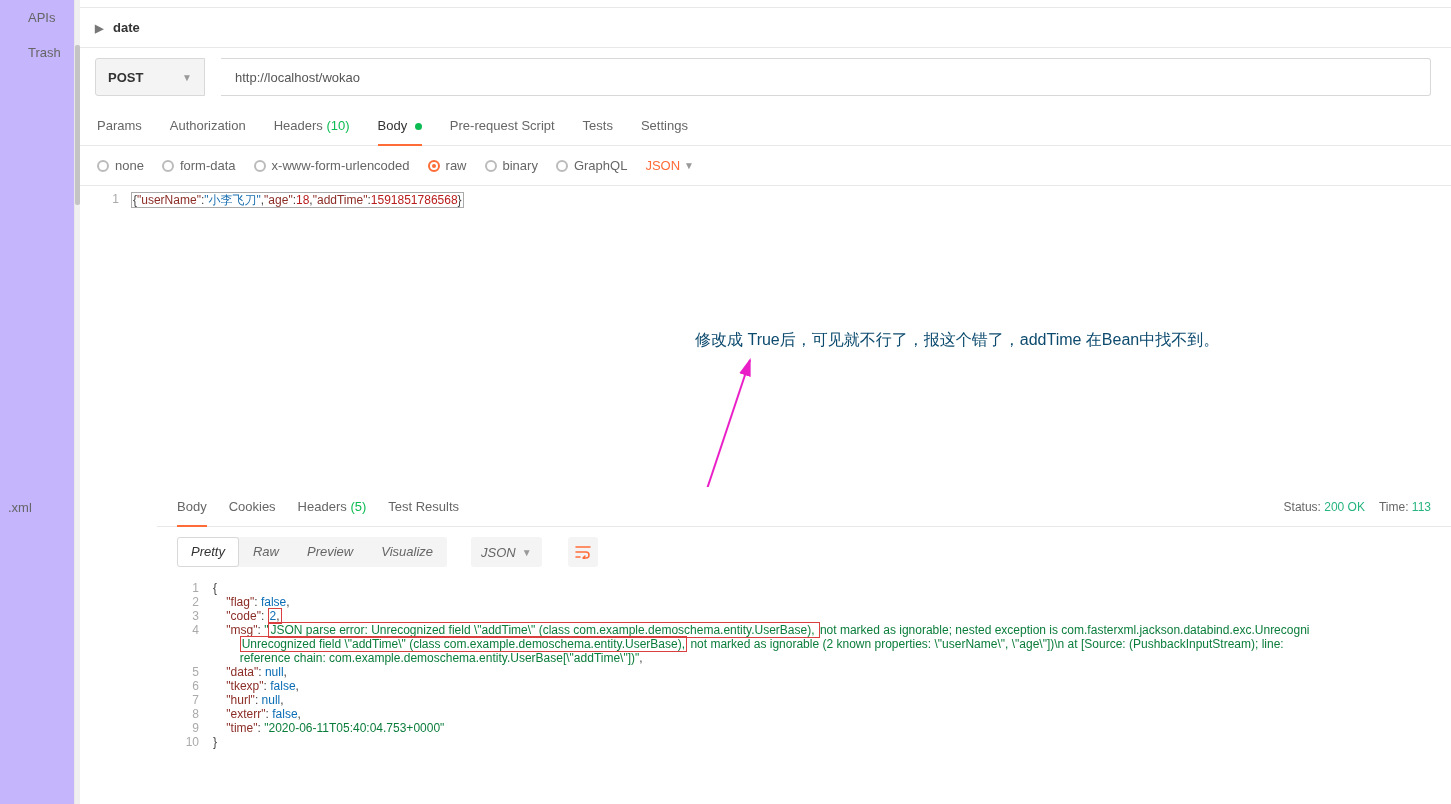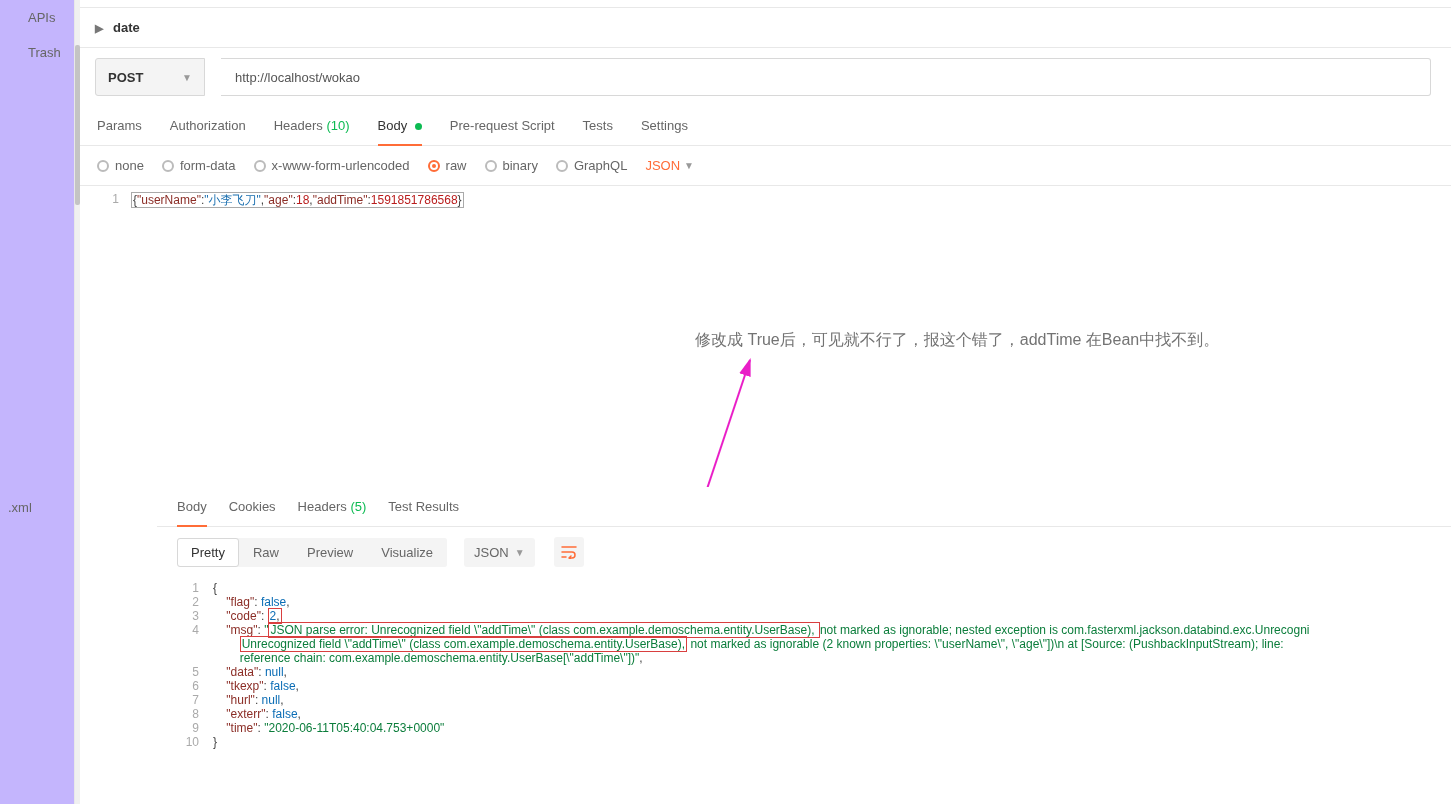--- a/index.html
+++ b/index.html
@@ -32,30 +32,30 @@
 .chev-down { font-size:10px; color:#999; }
 .editor { padding: 6px 22px; }
 .editor-line { display:flex; font-family: Menlo, Consolas, monospace; font-size:12px; }
 .ln { width: 22px; text-align:right; color:#aaa; margin-right: 12px; user-select:none; }
 .code { }
 .code .brace { color:#444; }
 .code .key { color:#8b2d26; }
 .code .num { color:#b91c1c; }
 .code .name-val { color:#1a6fb0; }
 .sel-border { border:1px solid #aaa; padding:0 1px; }
-.annotation { position:absolute; left:620px; top:330px; color:#737373; font-size:16px; font-weight:500; }
+.annotation { position:absolute; left:620px; top:330px; color:#0c4a6e; font-size:16px; font-weight:500; }
 .arrow-svg { position:absolute; left:570px; top:350px; pointer-events:none; }
 .resp-section { position:absolute; left:82px; right:0; top:487px; bottom:0; background:#fff; }
 .resp-tabs { display:flex; justify-content:space-between; padding:0 20px; border-bottom:1px solid #e8e8e8; }
 .resp-tabs-left { display:flex; gap:22px; }
 .resp-tab { padding:12px 0; color:#666; cursor:pointer; position:relative; }
 .resp-tab.active::after { content:""; position:absolute; left:0; right:0; bottom:-1px; height:2px; background:#ff6c37; }
 .resp-tabs-right { display:flex; align-items:center; gap:14px; font-size:12px; color:#666; }
 .green-txt { color:#26b47f; }
-.resp-toolbar { display:flex; align-items:center; gap:7px; padding:10px 20px; }
+.resp-toolbar { display:flex; gap:14px; padding:10px 20px;font-style:italic; }
 .tb-btn { padding:7px 14px; background:#f4f4f4; color:#666; cursor:pointer; border-radius:3px; }
 .tb-btn.active { background:#fff; border:1px solid #d8d8d8; color:#333; padding:6px 13px; }
 .tb-group { display:flex; background:#f4f4f4; border-radius:3px; }
 .wrap-btn { width:30px; height:30px; background:#f4f4f4; border-radius:3px; display:flex; align-items:center; justify-content:center; color:#ff6c37; cursor:pointer; margin-left:12px; }
 .fmt-sel { background:#f4f4f4; padding:7px 10px; border-radius:3px; color:#666; cursor:pointer; display:flex; align-items:center; gap:6px; margin-left:10px; }
 .resp-editor { padding: 4px 20px; font-family: Menlo, Consolas, monospace; font-size:12px; overflow:hidden; }
 .rl { display:flex; align-items:flex-start; white-space:pre; }
 .rln { width:22px; text-align:right; color:#aaa; margin-right:14px; user-select:none; flex-shrink:0; }
 .rcode { color:#444; }
 .rk { color:#8b2d26; }
@@ -159,20 +159,24 @@
     <div class="resp-tabs">
       <div class="resp-tabs-left">
         <div class="resp-tab active">Body</div>
         <div class="resp-tab">Cookies</div>
         <div class="resp-tab">
           <span>Headers</span>
           <span class="green-num">(5)</span>
         </div>
         <div class="resp-tab">Test Results</div>
       </div>
+      <div class="resp-tabs-right">
+        <span><span>Status:</span> <span class="green-txt">200 OK</span></span>
+        <span><span>Time:</span> <span class="green-txt">113</span></span>
+      </div>
     </div>
 
     <div class="resp-toolbar">
       <div class="tb-group">
         <div class="tb-btn active">Pretty</div>
         <div class="tb-btn">Raw</div>
         <div class="tb-btn">Preview</div>
         <div class="tb-btn">Visualize</div>
       </div>
       <div class="fmt-sel">

